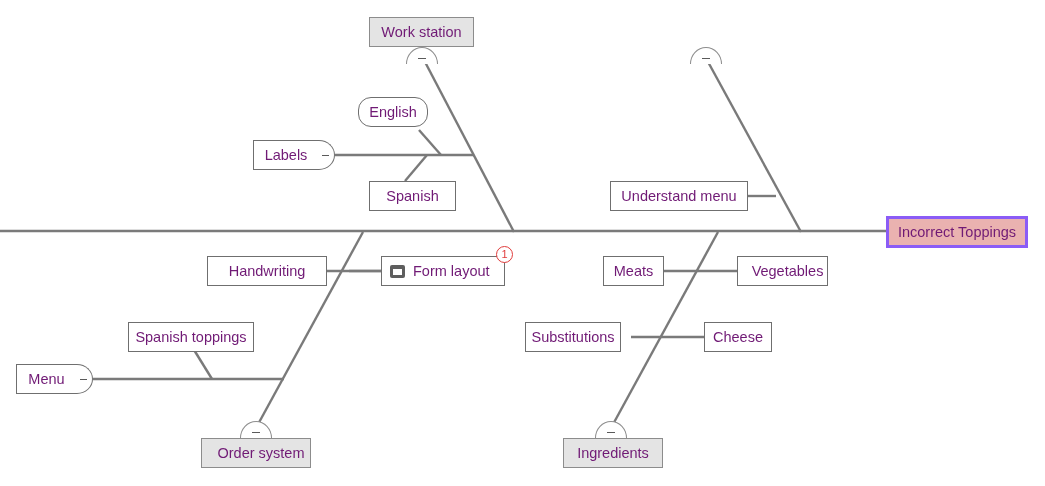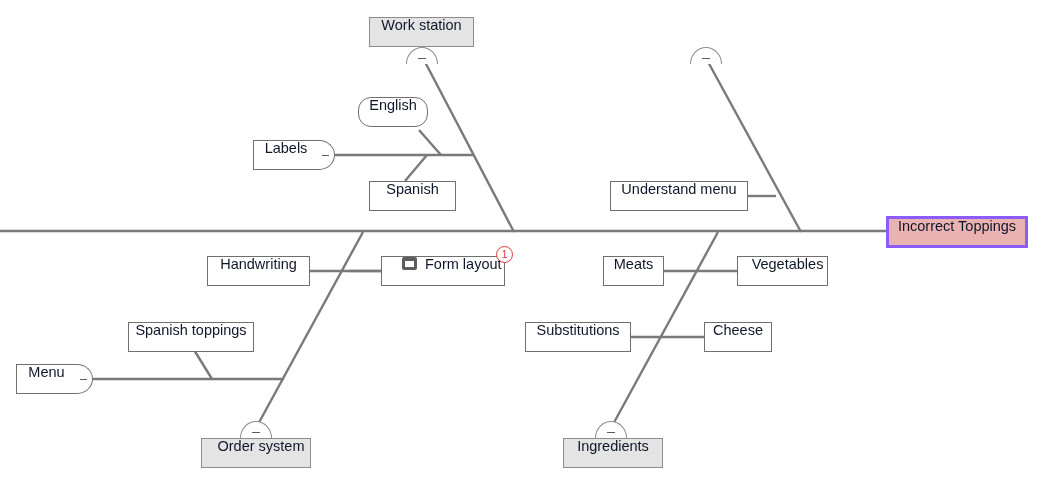--- a/index.html
+++ b/index.html
@@ -23,24 +23,25 @@
     top: 0;
     width: 1045px;
     height: 486px;
   }
 
   
   .node {
     position: absolute;
     box-sizing: border-box;
     display: flex;
+    align-items: center;
     justify-content: center;
     font-size: 14.5px;
     line-height: 1;
-    color: #0f172a;
+    color: #701a75;
     background: #ffffff;
     border: 1px solid #6f6f6f;
     white-space: nowrap;
     padding: 0 10px;
     height: 30px;
   }
   .node.cat {
     background: #e4e4e4;
     border: 1px solid #8c8c8c;
   }
@@ -48,21 +49,21 @@
     background: #eab2b0;
     border: 3px solid #8b5cf6;
     height: 32px;
     font-size: 14.5px;
   }
   .node.rounded-right {
     border-right: none;
   }
   .node.has-icon {
     justify-content: flex-start;
-    padding-left: 20px;
+    padding-left: 8px;
   }
 
   
   .collapse-right {
     position: absolute;
     width: 17px;
     height: 30px;
     box-sizing: border-box;
     border: 1px solid #6f6f6f;
     border-left: none;
@@ -209,21 +210,21 @@
   </div>
 
   <div class="node" style="left:610px; top:181px; width:138px;">
     <span>Understand menu</span>
   </div>
 
   <div class="node head" style="left:886px; top:216px; width:142px;">
     <span>Incorrect Toppings</span>
   </div>
 
-  <div class="node" style="left:207px; top:256px; width:103px;">
+  <div class="node" style="left:207px; top:256px; width:120px;">
     <span>Handwriting</span>
   </div>
 
   <div class="node has-icon" style="left:381px; top:256px; width:124px;">
     <span class="note-icon"></span>
     <span>Form layout</span>
   </div>
   <div class="badge" style="left:496px; top:246px;">
     <span>1</span>
   </div>
@@ -233,21 +234,21 @@
   </div>
 
   <div class="node" style="left:737px; top:256px; width:91px;padding-left:20px;">
     <span>Vegetables</span>
   </div>
 
   <div class="node" style="left:128px; top:322px; width:126px;">
     <span>Spanish toppings</span>
   </div>
 
-  <div class="node" style="left:525px; top:322px; width:106px;">
+  <div class="node" style="left:525px; top:322px; width:96px;">
     <span>Substitutions</span>
   </div>
 
   <div class="node" style="left:704px; top:322px; width:68px;">
     <span>Cheese</span>
   </div>
 
   <div class="node rounded-right" style="left:16px; top:364px; width:60px;">
     <span>Menu</span>
   </div>

